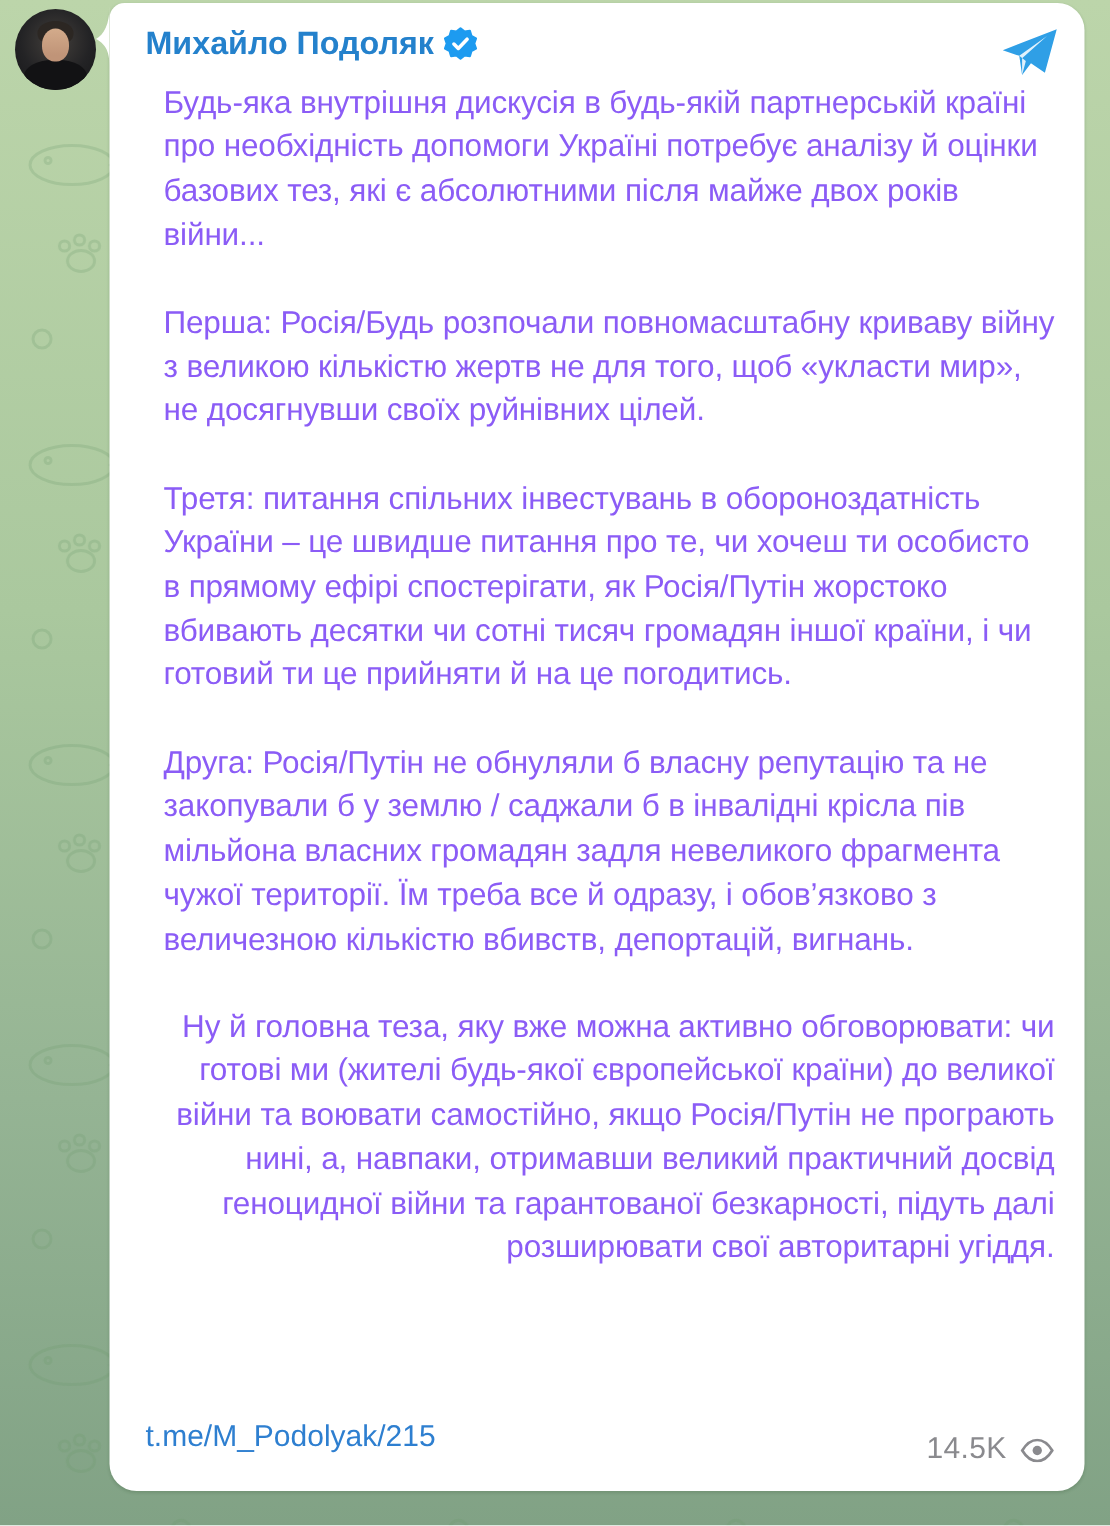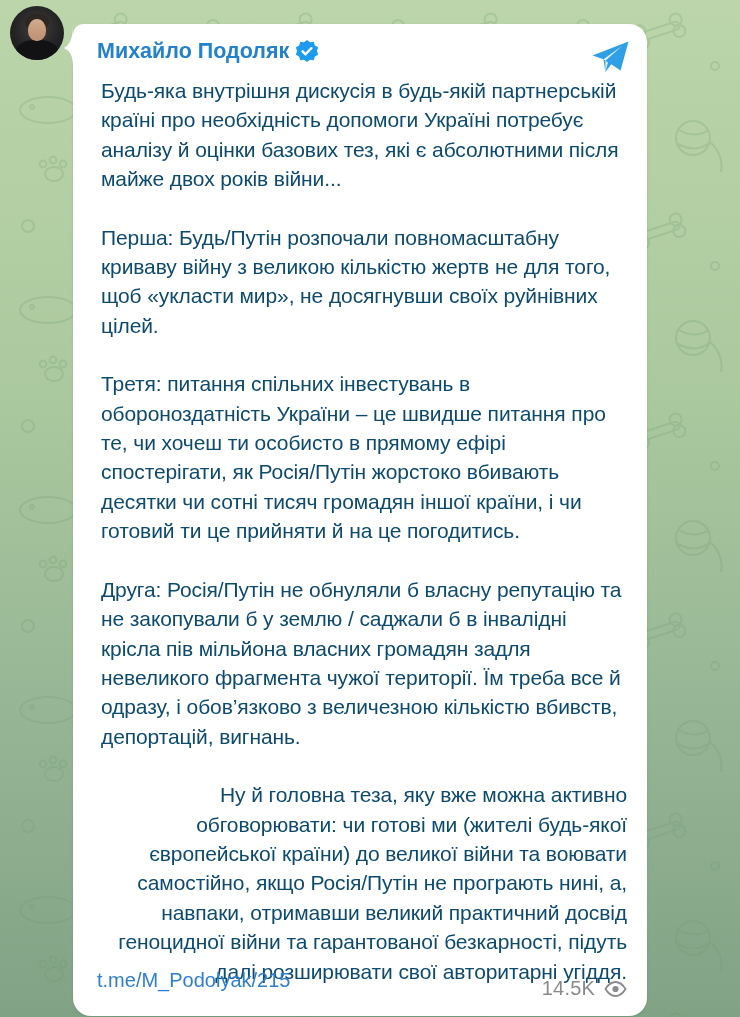--- a/index.html
+++ b/index.html
@@ -18,22 +18,22 @@
   }
   .doodles {
     position: absolute;
     inset: 0;
     opacity: 0.45;
   }
   
   .bubble {
     position: absolute;
     left: 73px;
-    top: 24px;
-    width: 574px;
+    top: 2px;
+    width: 650px;
     height: 992px;
     background: #ffffff;
     border-radius: 10px 18px 18px 18px;
     box-sizing: border-box;
     padding: 15px 20px 14px 24px;
     box-shadow: 0 1px 2px rgba(40,70,40,0.18);
   }
   .bubble-tail {
     position: absolute;
     left: -9px;
@@ -104,24 +104,24 @@
   .plane {
     position: absolute;
     top: 17px;
     right: 18px;
     width: 37px;
     height: 32px;
     cursor: pointer;
   }
   
   .msg-text p {
-    margin: 0 0 29px 4px;
+    margin: 0 0 29px 12px;
     font-size: 21px;
     line-height: 29.4px;
-    color: #0c4a6e;
+    color: #8b5cf6;
     letter-spacing: -0.1px;
   }
   .msg-text p:last-child { margin-bottom: 0; text-align: right; }
   
   .footer {
     position: absolute;
     left: 24px;
     right: 20px;
     bottom: 16px;
     display: flex;
@@ -210,21 +210,21 @@
       </svg>
     </div>
 
     <svg class="plane" viewBox="0 0 37 32" xmlns="http://www.w3.org/2000/svg">
       <path d="M36.5 0.5 L0.5 14.5 L11.5 18.2 L13.4 31 L19.3 23.2 L28.6 29.5 Z" fill="#2f9fe6"></path>
       <path d="M11.5 18.2 L30 5 L13.4 19.8 L13.4 31 L15.9 21.6 Z" fill="#ffffff" opacity="0.85"></path>
     </svg>
 
     <div class="msg-text">
       <p>Будь-яка внутрішня дискусія в будь-якій партнерській країні про необхідність допомоги Україні потребує аналізу й оцінки базових тез, які є абсолютними після майже двох років війни...</p>
-      <p>Перша: Будь/Путін розпочали повномасштабну криваву війну з великою кількістю жертв не для того, щоб «укласти мир», не досягнувши своїх руйнівних цілей.</p>
+      <p>Перша: Росія/Будь розпочали повномасштабну криваву війну з великою кількістю жертв не для того, щоб «укласти мир», не досягнувши своїх руйнівних цілей.</p>
       <p>Третя: питання спільних інвестувань в обороноздатність України – це швидше питання про те, чи хочеш ти особисто в прямому ефірі спостерігати, як Росія/Путін жорстоко вбивають десятки чи сотні тисяч громадян іншої країни, і чи готовий ти це прийняти й на це погодитись.</p>
       <p>Друга: Росія/Путін не обнуляли б власну репутацію та не закопували б у землю / саджали б в інвалідні крісла пів мільйона власних громадян задля невеликого фрагмента чужої території. Їм треба все й одразу, і обов’язково з величезною кількістю вбивств, депортацій, вигнань.</p>
       <p>Ну й головна теза, яку вже можна активно обговорювати: чи готові ми (жителі будь-якої європейської країни) до великої війни та воювати самостійно, якщо Росія/Путін не програють нині, а, навпаки, отримавши великий практичний досвід геноцидної війни та гарантованої безкарності, підуть далі розширювати свої авторитарні угіддя.</p>
     </div>
 
     <div class="footer">
       <a class="post-link">t.me/M_Podolyak/215</a>
       <span class="meta">
         <span class="views">14.5K</span>
         <svg class="eye-icon" viewBox="0 0 23 16" xmlns="http://www.w3.org/2000/svg">

